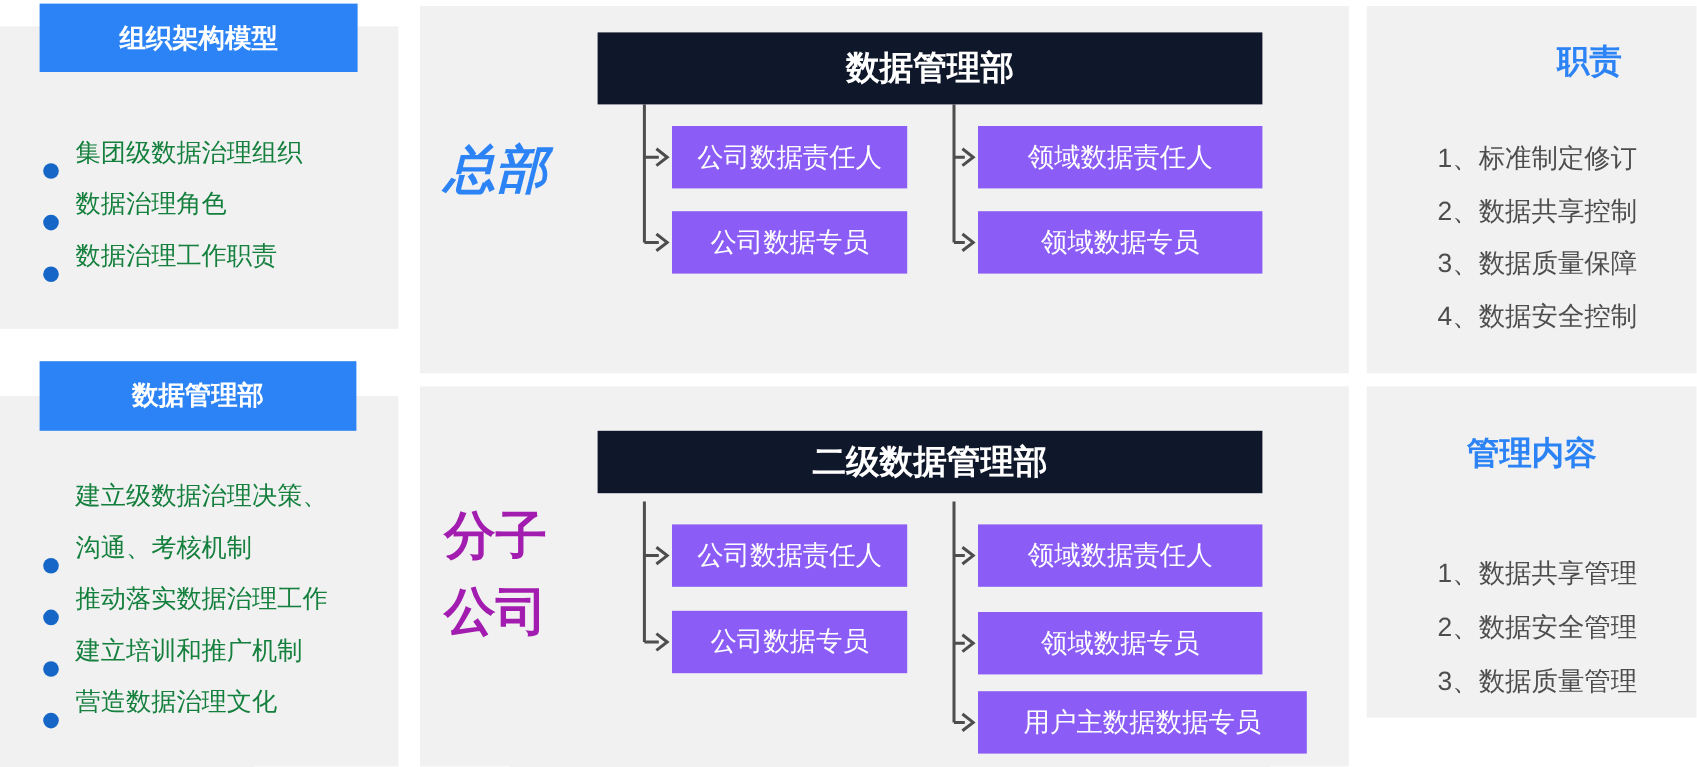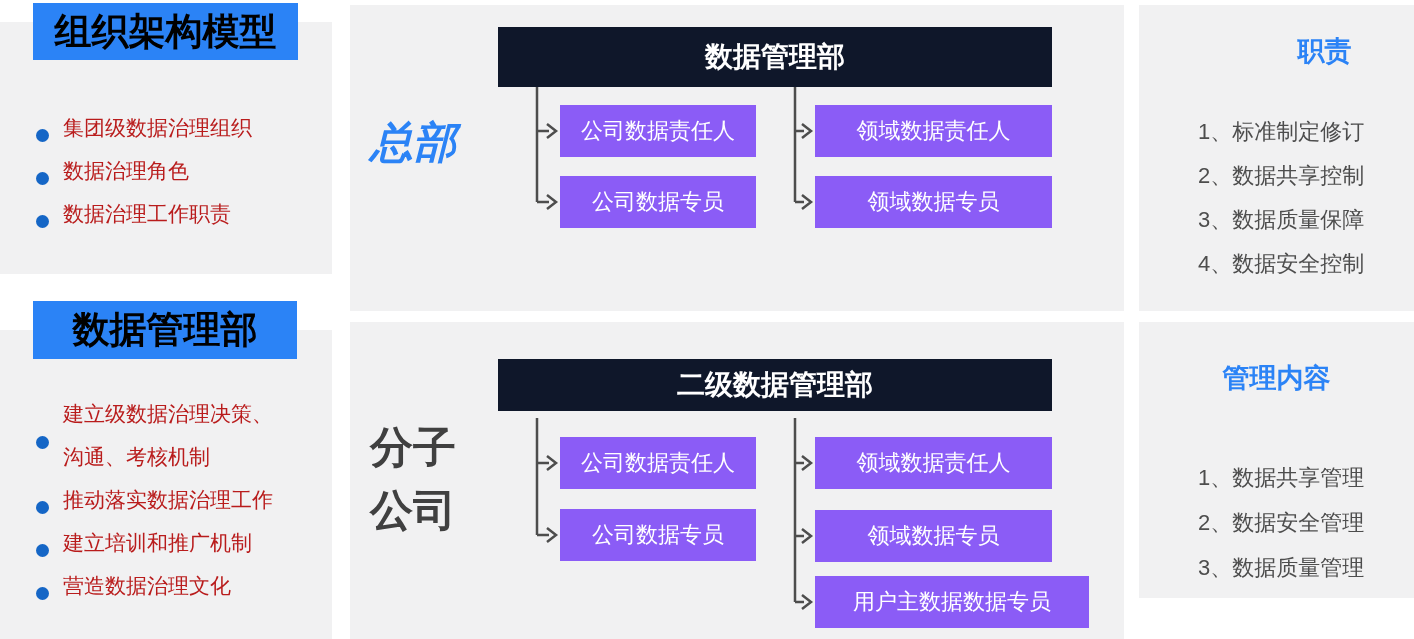--- a/index.html
+++ b/index.html
@@ -1,33 +1,33 @@
 <!DOCTYPE html>
 <html><head>
 <meta charset="utf-8">
 <style>
   html,body{margin:0;padding:0;background:#fff;}
   .stage{position:relative;width:1414px;height:639px;background:#ffffff;
          font-family:"Liberation Sans",sans-serif;overflow:hidden;}
   .panel{position:absolute;background:#F1F1F2;}
-  .bluehdr{position:absolute;background:#2B83F6;color:#000000;font-weight:bold;
-           display:flex;align-items:center;justify-content:center;font-size:37px;}
+  .bluehdr{position:absolute;background:#2B83F6;color:#ffffff;font-weight:bold;
+           display:flex;align-items:center;justify-content:center;font-size:22px;}
   .deptbox{position:absolute;background:#0f172a;color:#fff;font-weight:bold;
            display:flex;align-items:center;justify-content:center;font-size:28px;}
   .rolebox{position:absolute;background:#8b5cf6;color:#fff;font-weight:500;
            display:flex;align-items:center;justify-content:center;font-size:22px;}
   .bullet-list{position:absolute;list-style:none;margin:0;padding:0;}
-  .bullet-list li{display:flex;align-items:center;color:#b91c1c;
+  .bullet-list li{display:flex;align-items:flex-end;color:#15803d;
                   font-size:21px;line-height:43px;}
   .dot{width:13px;height:13px;border-radius:50%;background:#1566C6;
        margin:15px 14px 0 0;flex:0 0 13px;}
   .wrapcol li span{display:block;max-width:215px;}
   .grouplabel{position:absolute;color:#2B83F6;font-weight:bold;font-size:43px;
               line-height:48px;}
-  .grouplabel2{position:absolute;color:#404040;font-weight:bold;font-size:43px;
+  .grouplabel2{position:absolute;color:#a21caf;font-weight:bold;font-size:43px;
                line-height:63px;}
   .rtitle{position:absolute;left:0;width:100%;text-align:center;color:#2B83F6;
           font-size:27px;font-weight:bold;}
   .rlist{position:absolute;list-style:none;margin:17px;padding:0;font-size:22px;
          color:#4D4D4D;line-height:44px;}
   .connector{position:absolute;left:0;top:0;pointer-events:none;}
   .connector path{stroke:#4D4D4D;stroke-width:2.5;fill:none;}
 </style>
 </head>
 <body>

